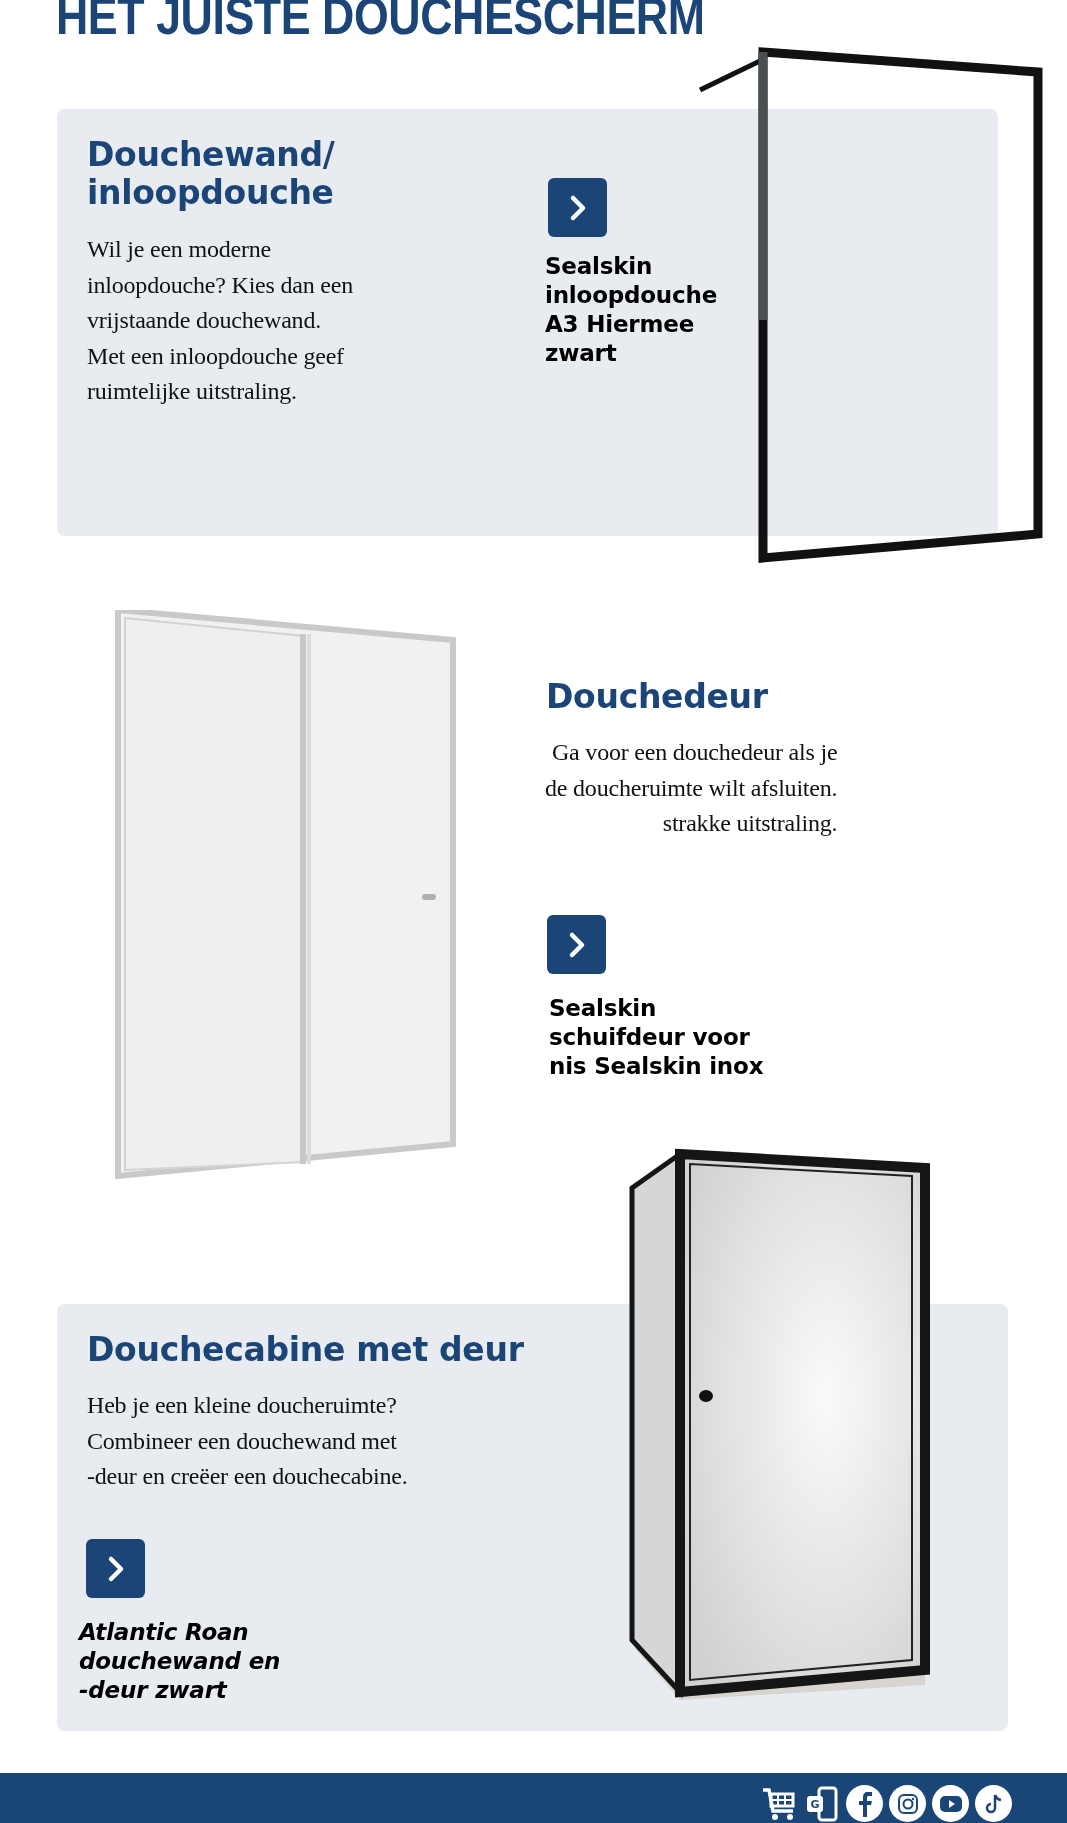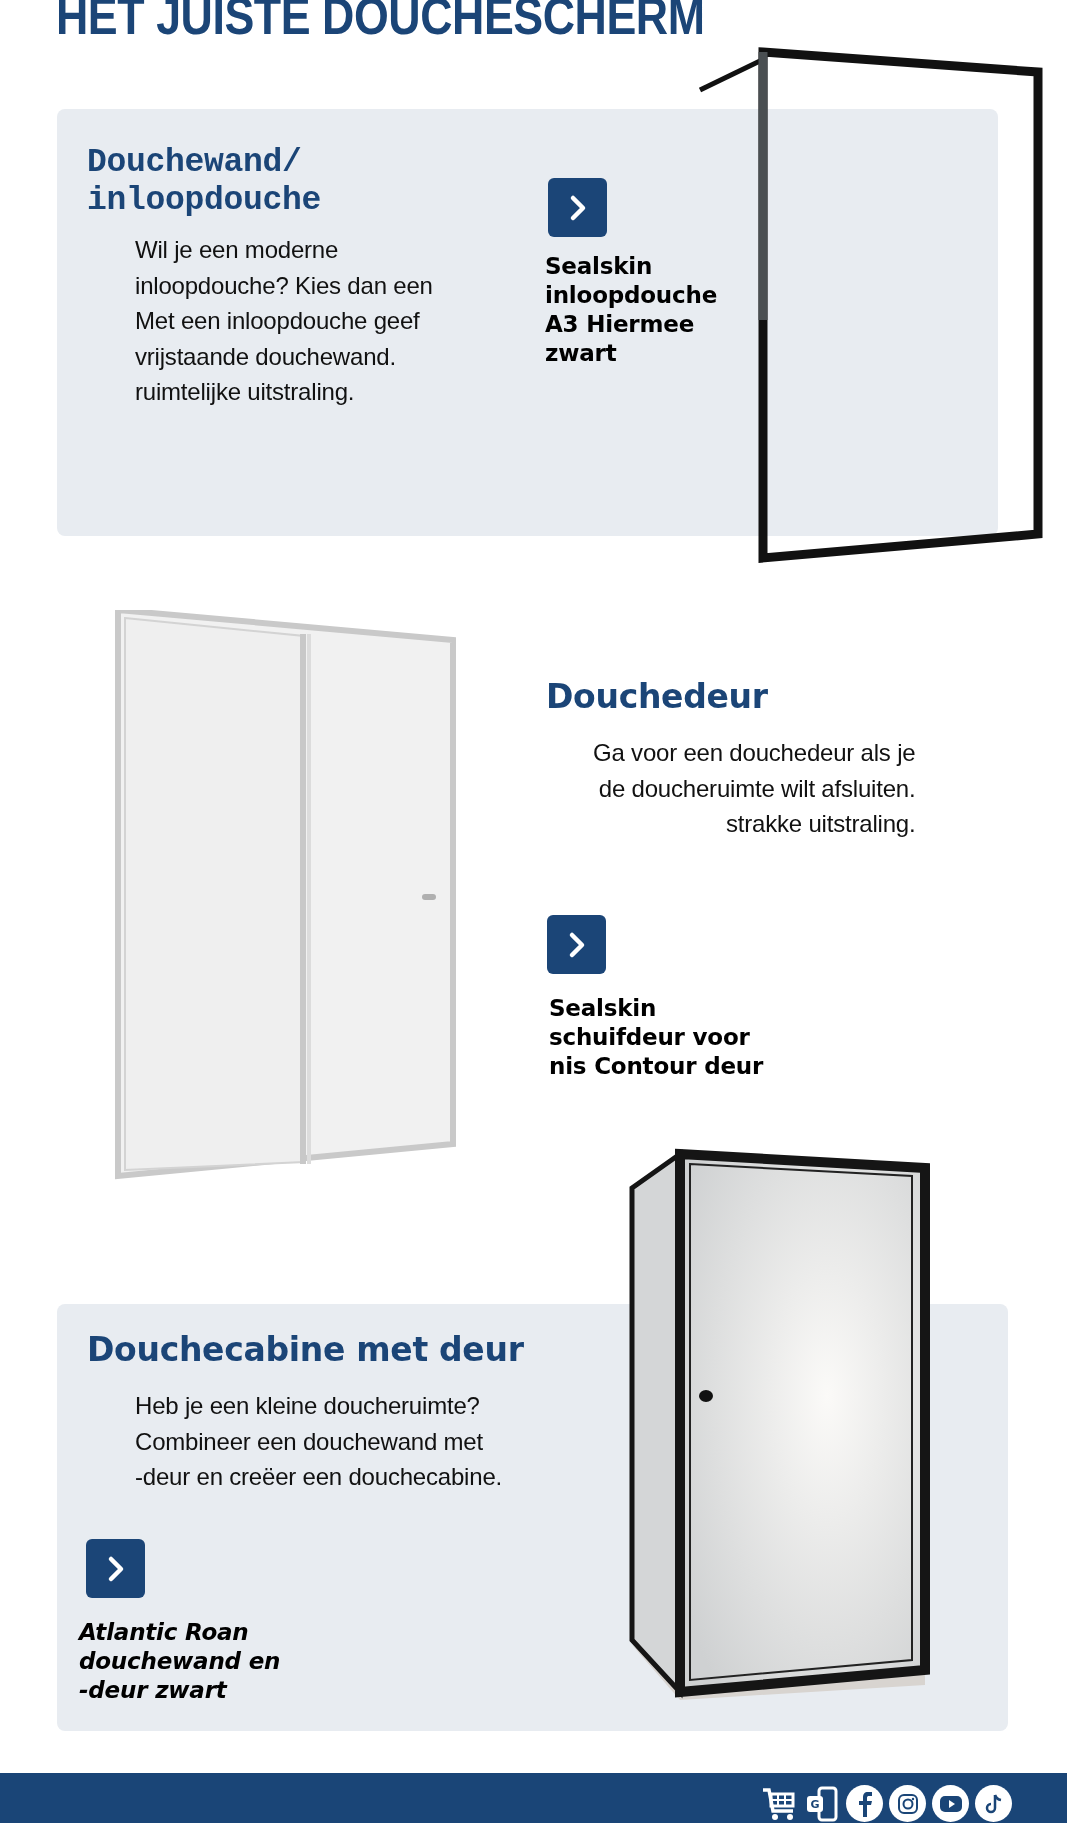--- a/index.html
+++ b/index.html
@@ -17,22 +17,22 @@
     position: absolute; background: #e8ecf1; border-radius: 8px;
   }
   #card1 { left: 57px; top: 109px; width: 941px; height: 427px; }
   #card3 { left: 57px; top: 1304px; width: 951px; height: 427px; }
 
   .heading {
     position: absolute; font-family: "DejaVu Sans", sans-serif; font-weight: 700;
     color: #1b4577; font-size: 33px; line-height: 38px; letter-spacing: -0.3px;
   }
   .body-text {
-    position: absolute; font-family: Liberation Sans, sans-serif;
-    font-size: 24px; line-height: 35.5px; color: #111; letter-spacing: -0.2px; margin-left: 48px;
+    position: absolute; font-family: Liberation Serif, serif;
+    font-size: 24px; line-height: 35.5px; color: #111; letter-spacing: -0.2px;
   }
   .product-name {
     position: absolute; font-family: "DejaVu Sans", sans-serif; font-weight: 700;
     font-size: 23px; line-height: 29px; color: #000000; letter-spacing: -0.2px;
   }
   .arrow-btn {
     position: absolute; width: 59px; height: 59px; background: #1b4577;
     border-radius: 6px; display: flex; align-items: center; justify-content: center;
     cursor: pointer;
   }
@@ -50,29 +50,29 @@
   .ficon { width: 37px; height: 37px; display: flex; align-items: center; justify-content: center; }
   .ficon.round { background: #fff; border-radius: 50%; }
 </style>
 </head>
 <body>
 
 <div class="page-title">HET JUISTE DOUCHESCHERM</div>
 
 <div class="card" id="card1"></div>
 
-<div class="heading" style="left:87px; top:144px;font-family:Liberation Mono, monospace;">
+<div class="heading" style="left:87px; top:136px;">
   <div>Douchewand/</div>
   <div>inloopdouche</div>
 </div>
 <div class="body-text" style="left:87px; top:232px;">
   <div>Wil je een moderne</div>
   <div>inloopdouche? Kies dan een</div>
+  <div>vrijstaande douchewand.</div>
   <div>Met een inloopdouche geef</div>
-  <div>vrijstaande douchewand.</div>
   <div>ruimtelijke uitstraling.</div>
 </div>
 <div class="arrow-btn" style="left:548px; top:178px;">
   <svg viewBox="0 0 30 30">
       <path d="M10 5 L20 15 L10 25" fill="none" stroke="#fff" stroke-width="4.5" stroke-linecap="round" stroke-linejoin="round"></path>
     </svg>
 </div>
 <div class="product-name" style="left:545px; top:252px;">
   <div>Sealskin</div>
   <div>inloopdouche</div>
@@ -101,21 +101,21 @@
   <div>strakke uitstraling.</div>
 </div>
 <div class="arrow-btn" style="left:547px; top:915px;">
   <svg viewBox="0 0 30 30">
       <path d="M10 5 L20 15 L10 25" fill="none" stroke="#fff" stroke-width="4.5" stroke-linecap="round" stroke-linejoin="round"></path>
     </svg>
 </div>
 <div class="product-name" style="left:549px; top:994px;">
   <div>Sealskin</div>
   <div>schuifdeur voor</div>
-  <div>nis Contour deur</div>
+  <div>nis Sealskin inox</div>
 </div>
 
 <div class="card" id="card3"></div>
 
 <div class="heading" style="left:87px; top:1331px;">Douchecabine met deur</div>
 <div class="body-text" style="left:87px; top:1388px;">
   <div>Heb je een kleine doucheruimte?</div>
   <div>Combineer een douchewand met</div>
   <div>-deur en creëer een douchecabine.</div>
 </div>

